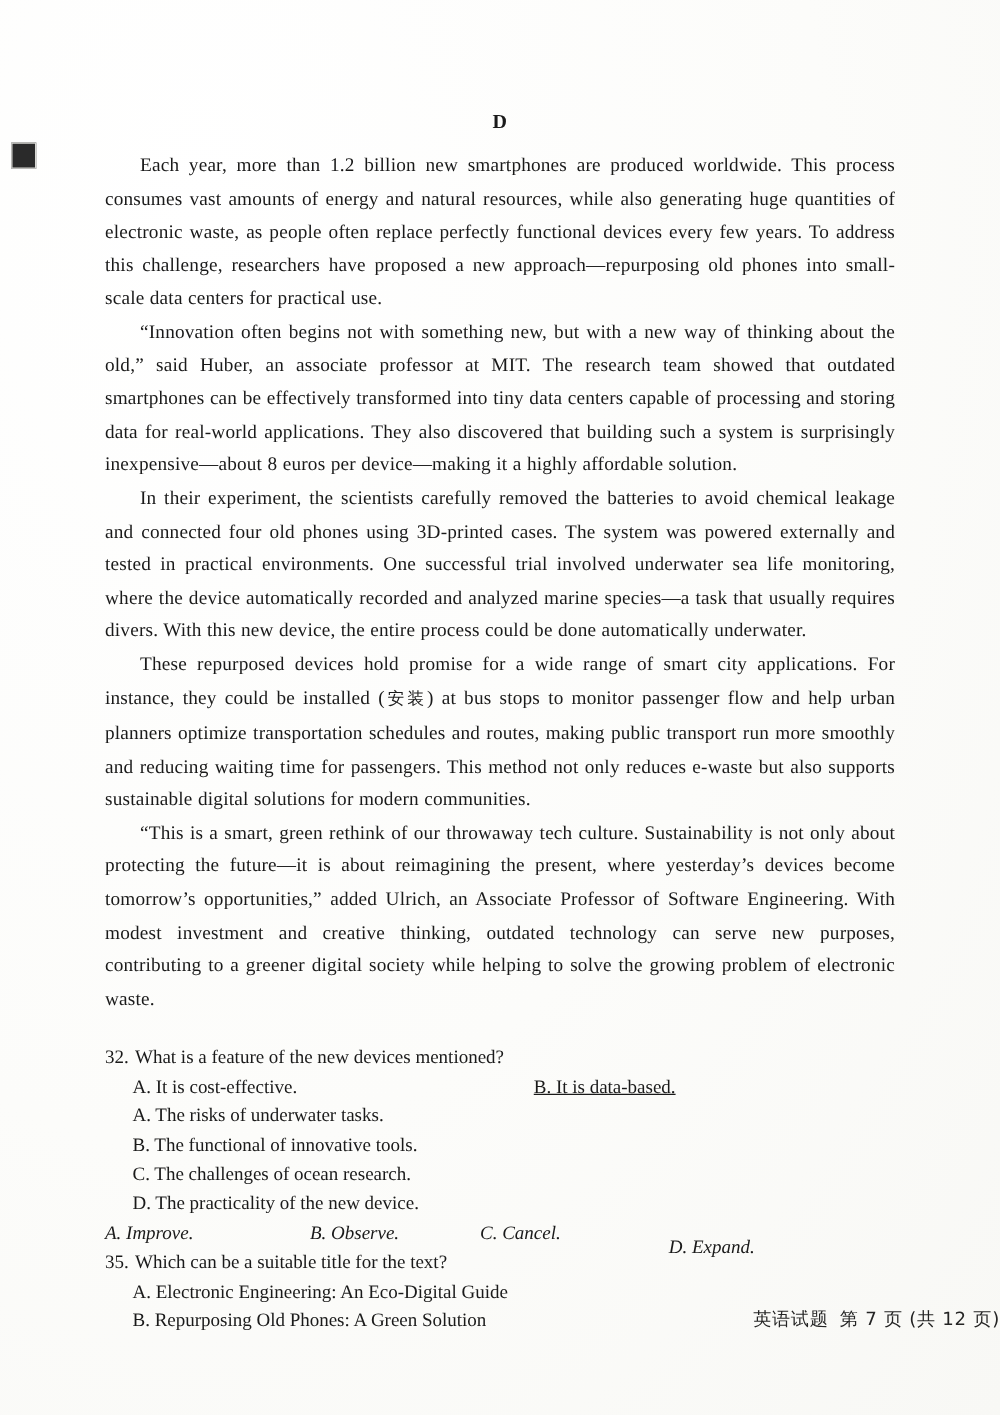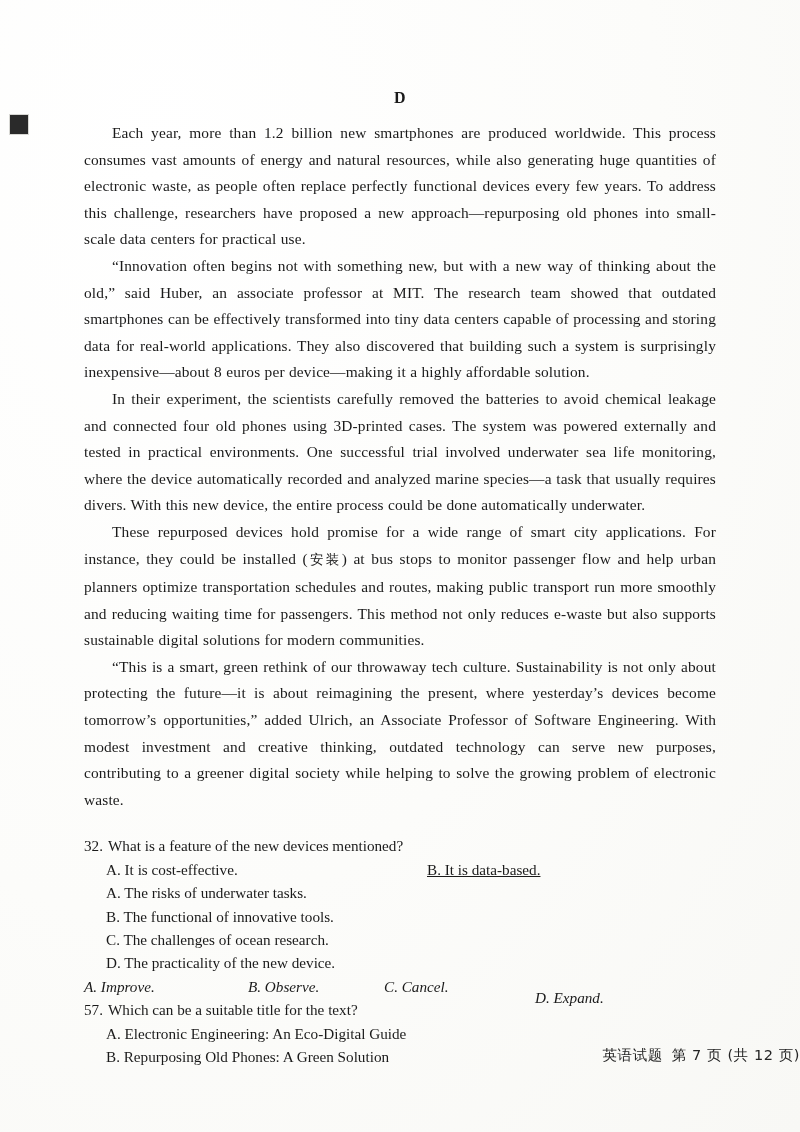--- a/index.html
+++ b/index.html
@@ -190,21 +190,21 @@
       <div class="q-block">
         <div class="opts-4col">
           <span class="c0">A. Improve.</span>
           <span class="c1">B. Observe.</span>
           <span class="c2">C. Cancel.</span>
           <span class="c3">D. Expand.</span>
         </div>
       </div>
 
       <div class="q-block">
-        <div class="q-stem"><span class="q-num">57.</span><span>Which can be a suitable title for the text?</span></div>
+        <div class="q-stem"><span class="q-num">35.</span><span>Which can be a suitable title for the text?</span></div>
         <div class="opts-stack">
           <div class="opt-row">A. Electronic Engineering: An Eco-Digital Guide</div>
           <div class="opt-row">B. Repurposing Old Phones: A Green Solution</div>
 
         </div>
       </div>
 
     </div>
   </div>
 

